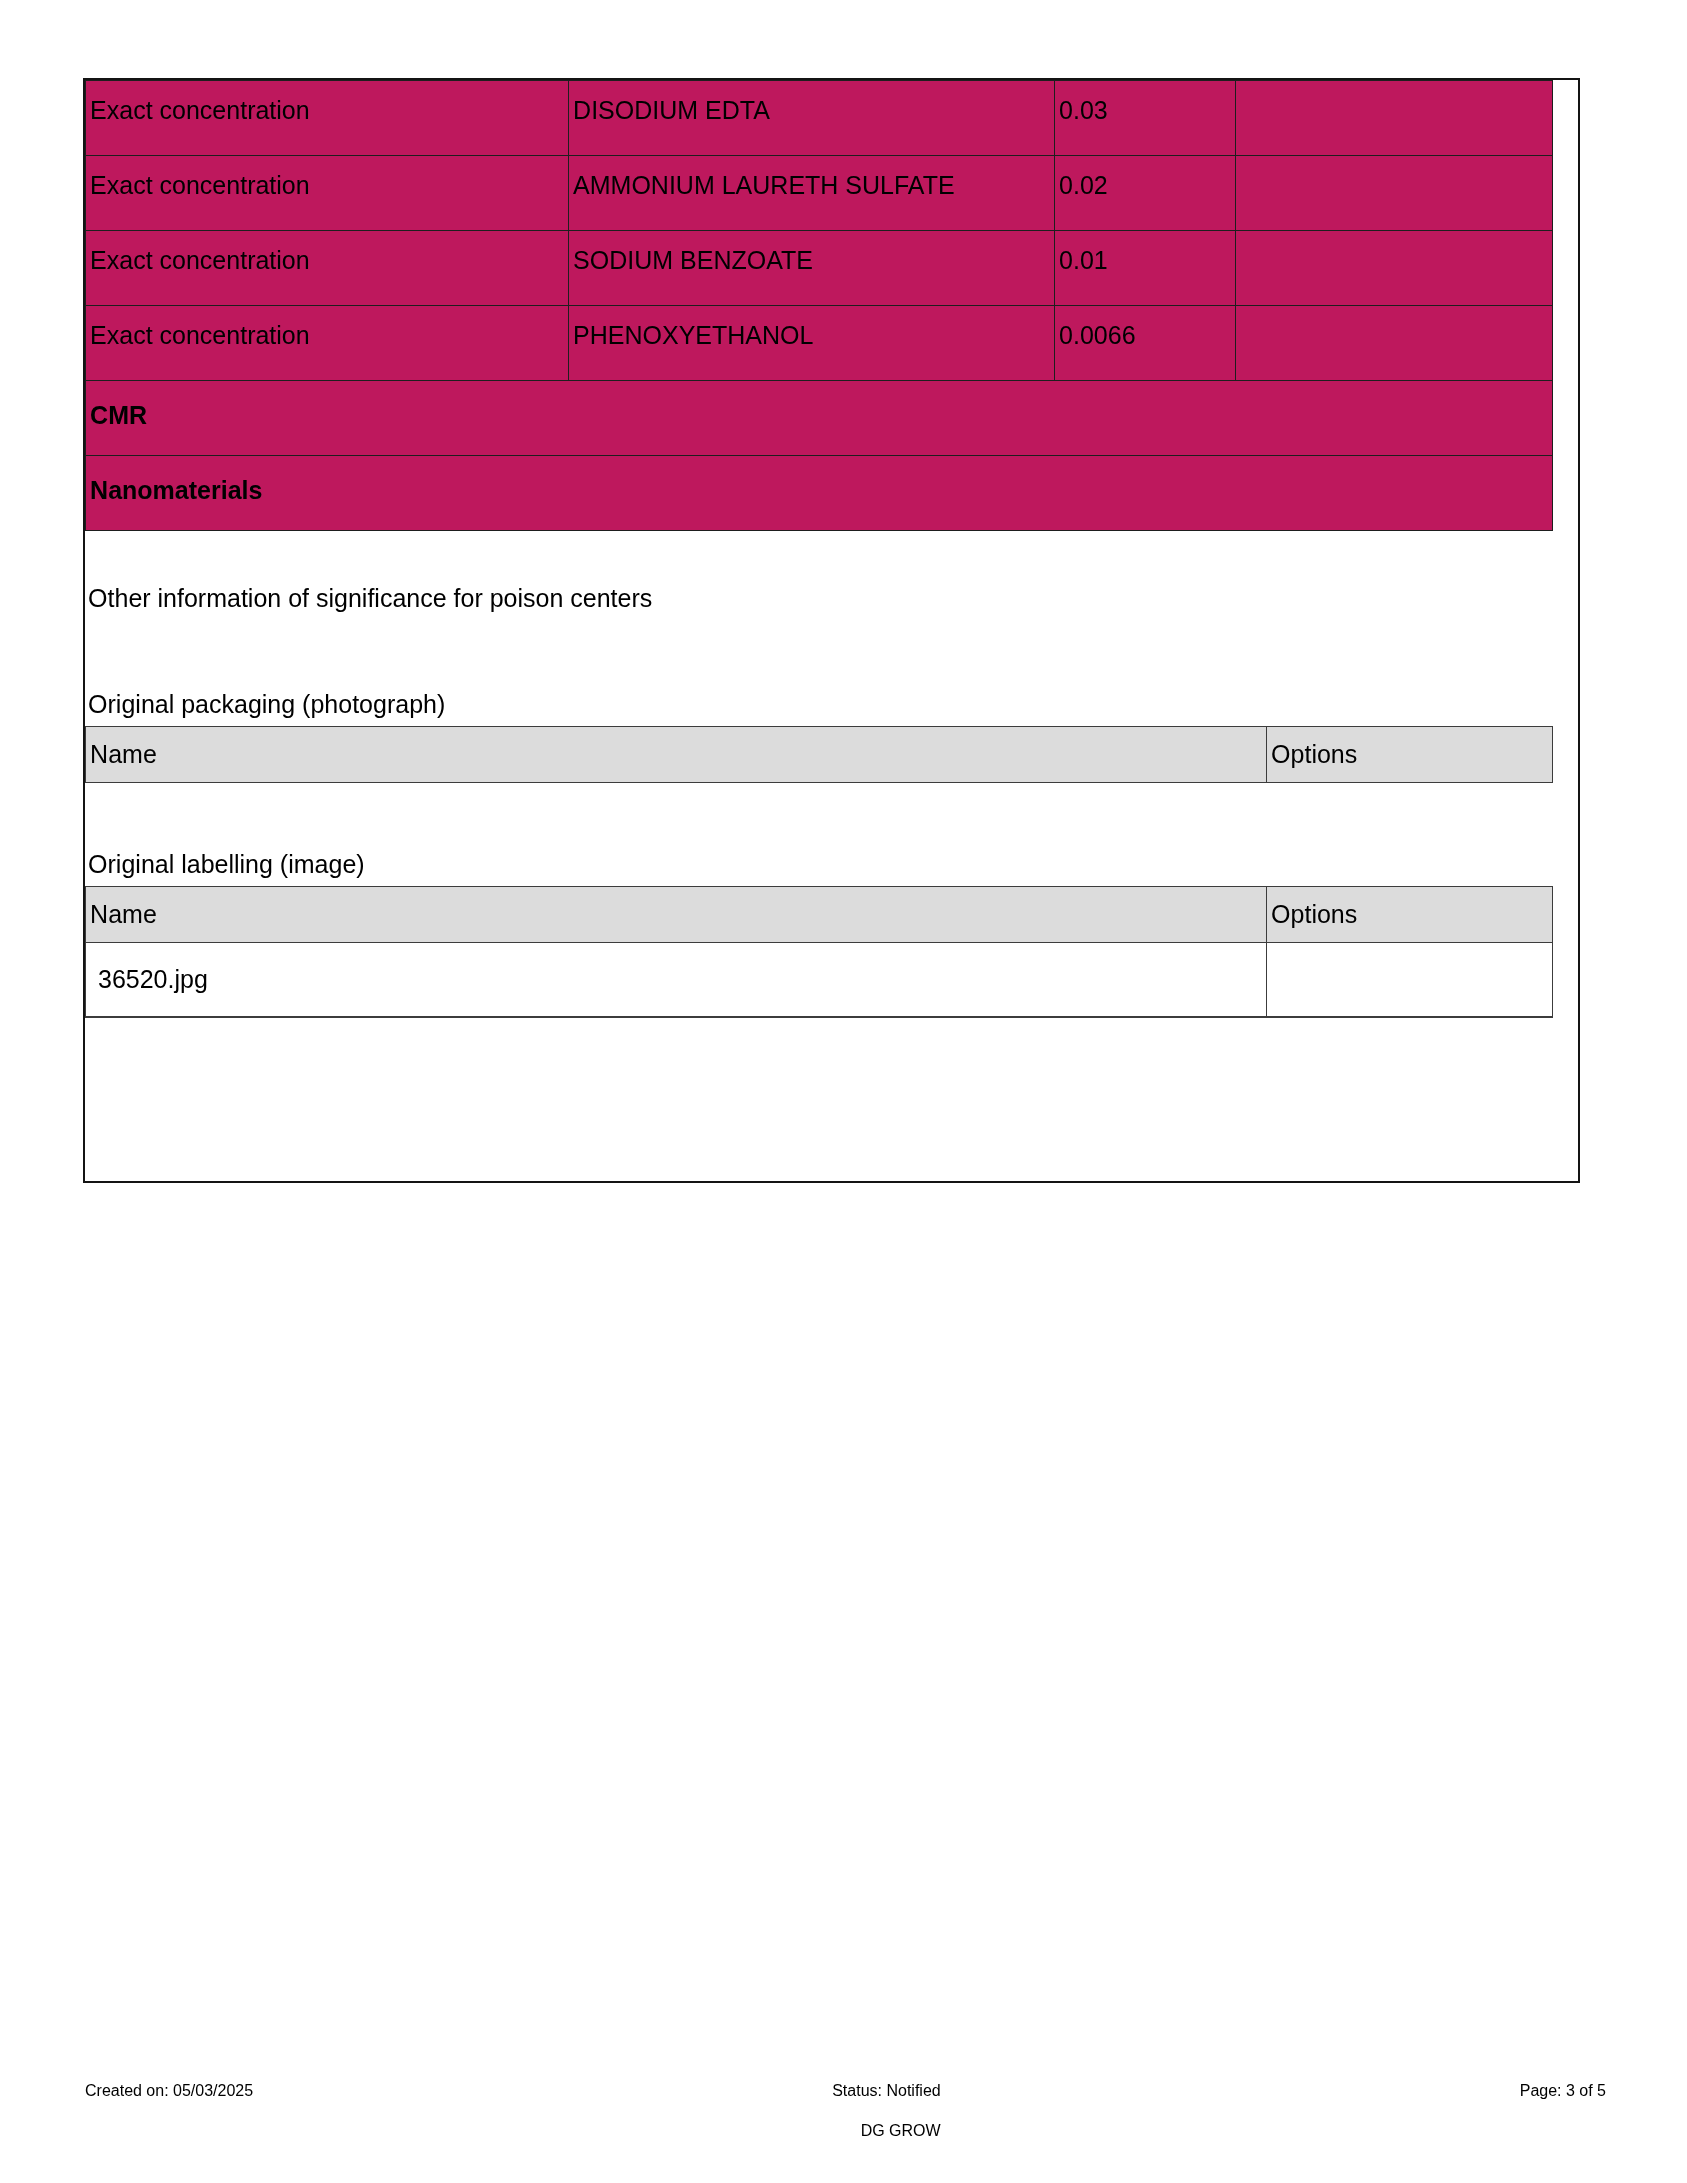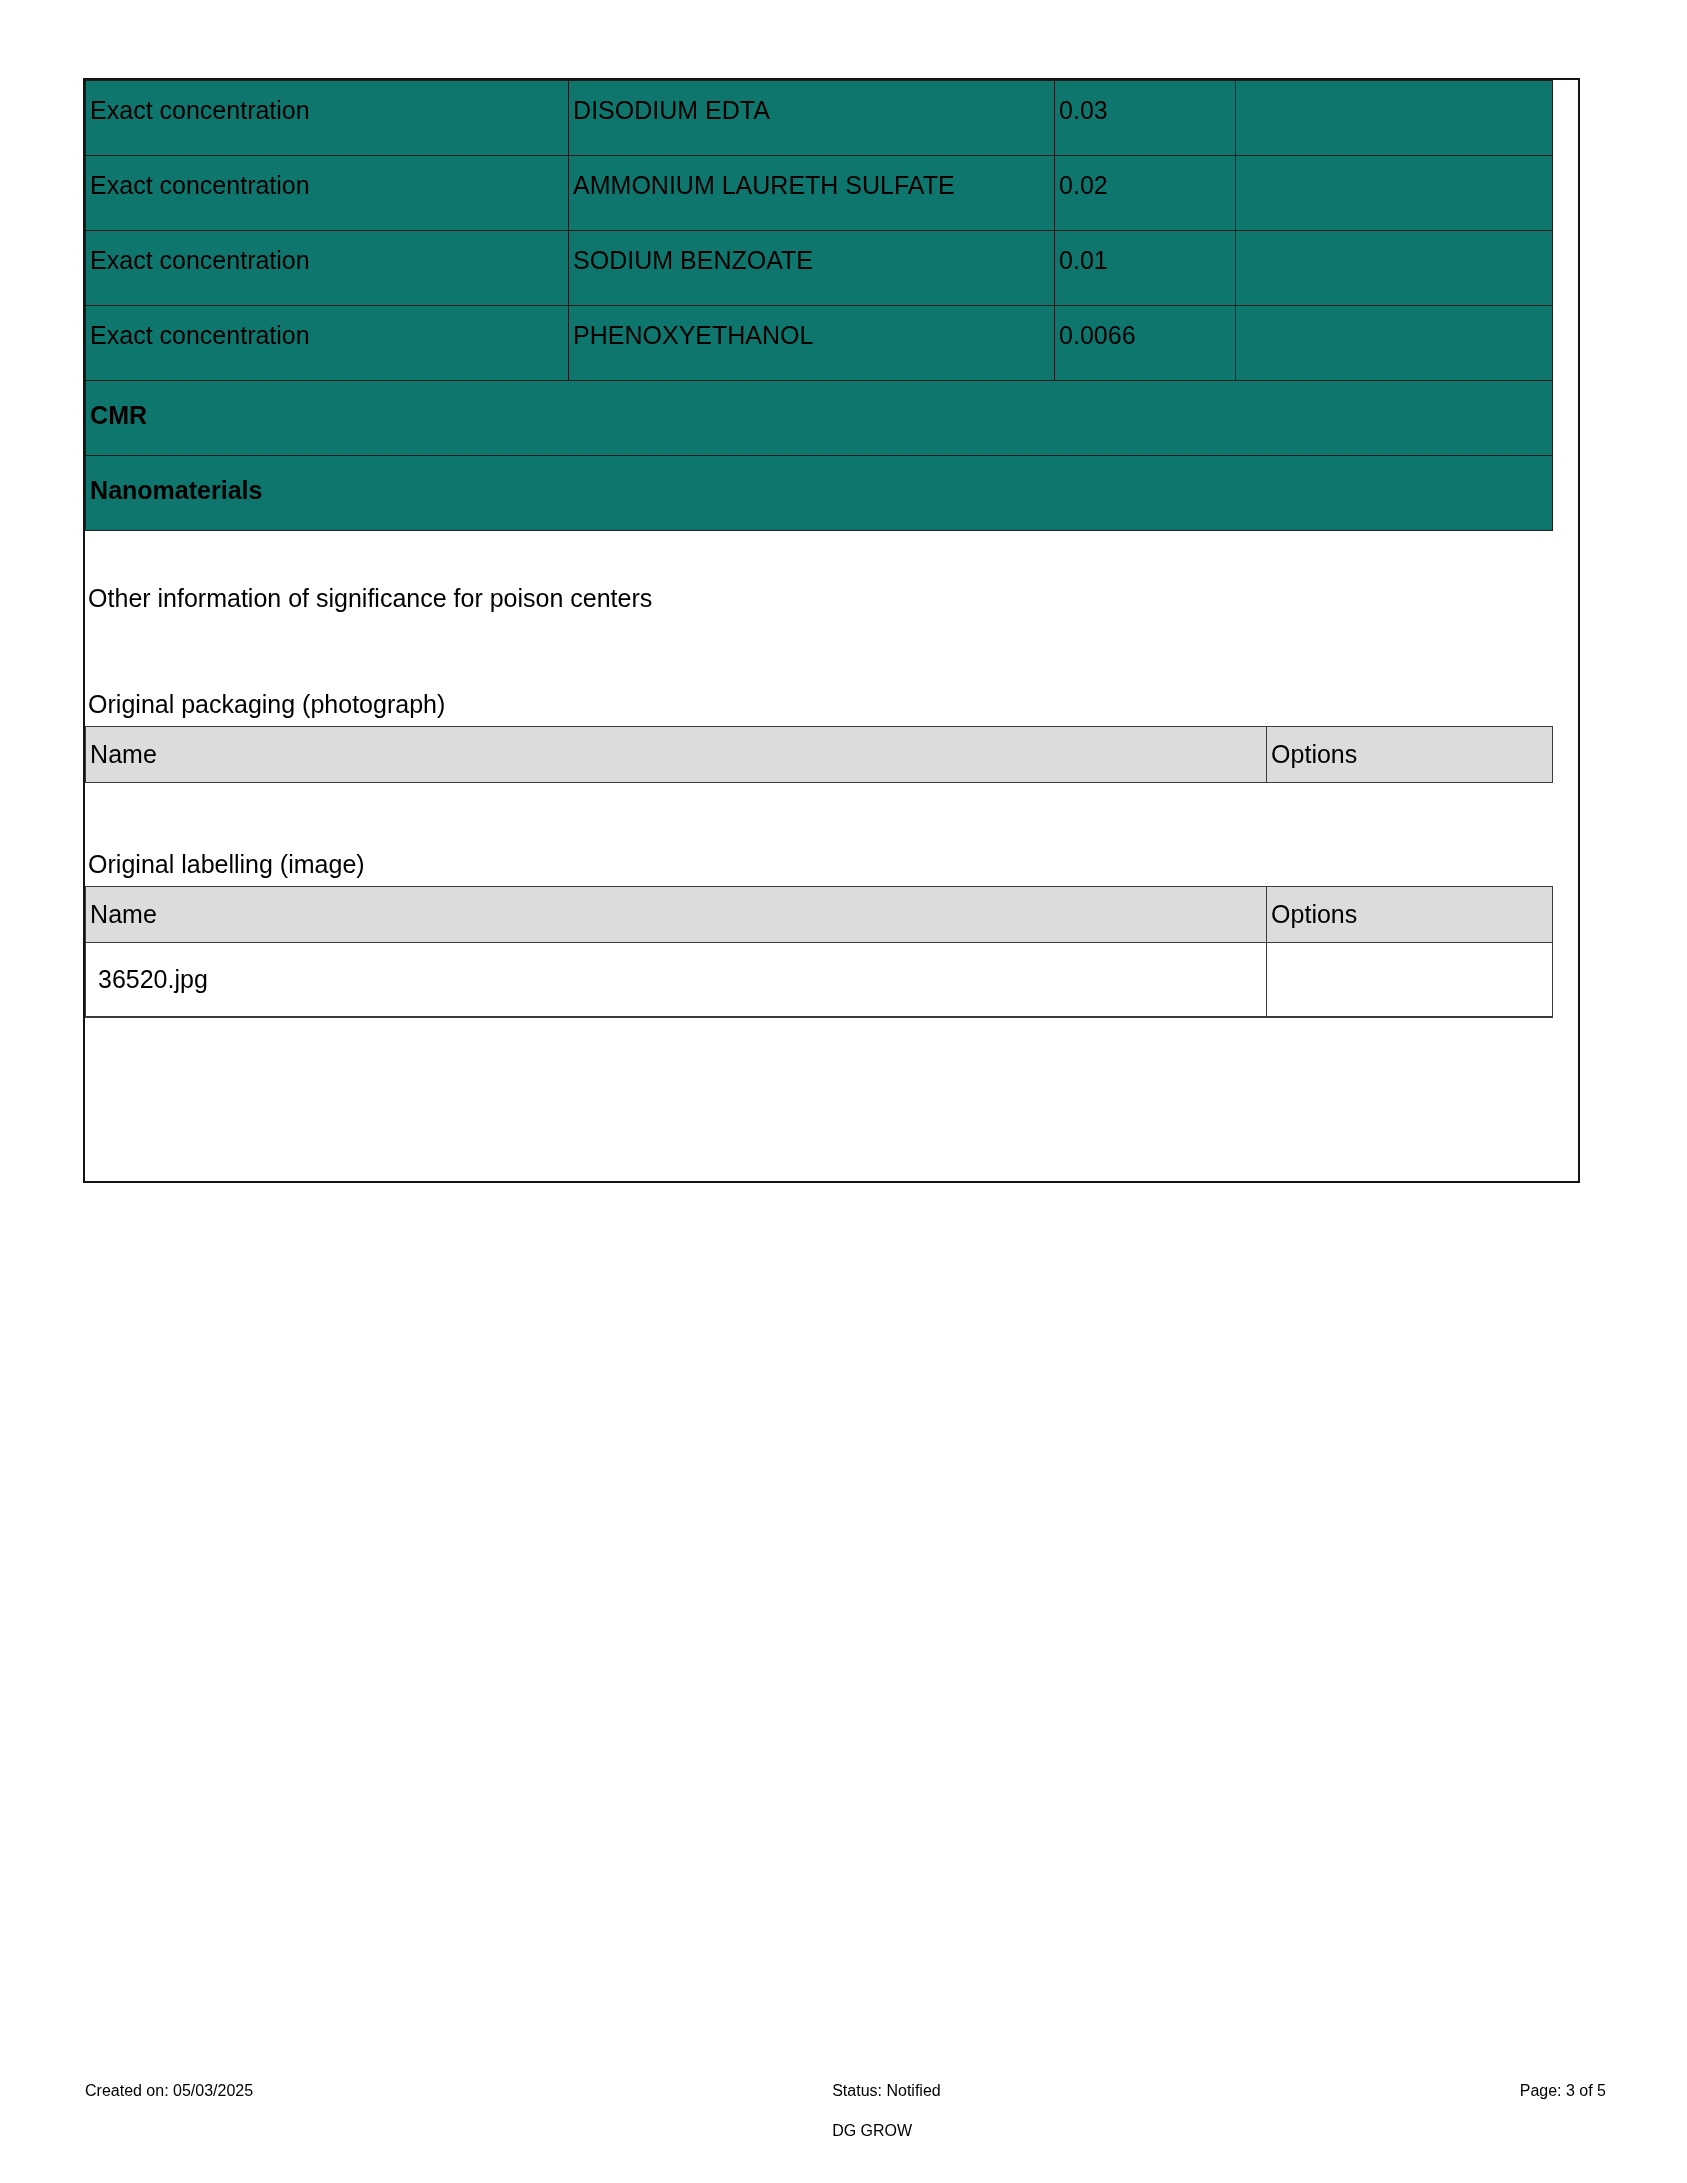--- a/index.html
+++ b/index.html
@@ -30,21 +30,21 @@
   }
   
   table.yellow-table {
     border-collapse: collapse;
     table-layout: fixed;
     width: 1468px;
   }
   table.yellow-table tr { height: 75px; }
   table.yellow-table td {
     border: 1px solid #1e1e1e;
-    background: #0f766e;
+    background: #be185d;
     vertical-align: top;
     padding: 14.5px 4.1px 4.1px 4.1px;
     overflow: hidden;
     white-space: nowrap;
   }
   table.yellow-table td.section-cell {
     vertical-align: middle;
     padding-top: 0;
     font-weight: bold;
   }
@@ -91,21 +91,21 @@
     position: absolute;
     left: 85px;
     top: 2081px;
     width: 1521px;
     display: flex;
     justify-content: space-between;
     align-items: flex-start;
     font-size: 16px;
     line-height: 1.2;
   }
-  .footer .f-center { text-align: left; }
+  .footer .f-center { text-align: right; }
   .footer .f-org { margin-top: 20.7px; }
 </style>
 </head>
 <body>
 
 <div class="page">
 
   <div class="content-box">
 
     <table class="yellow-table">

